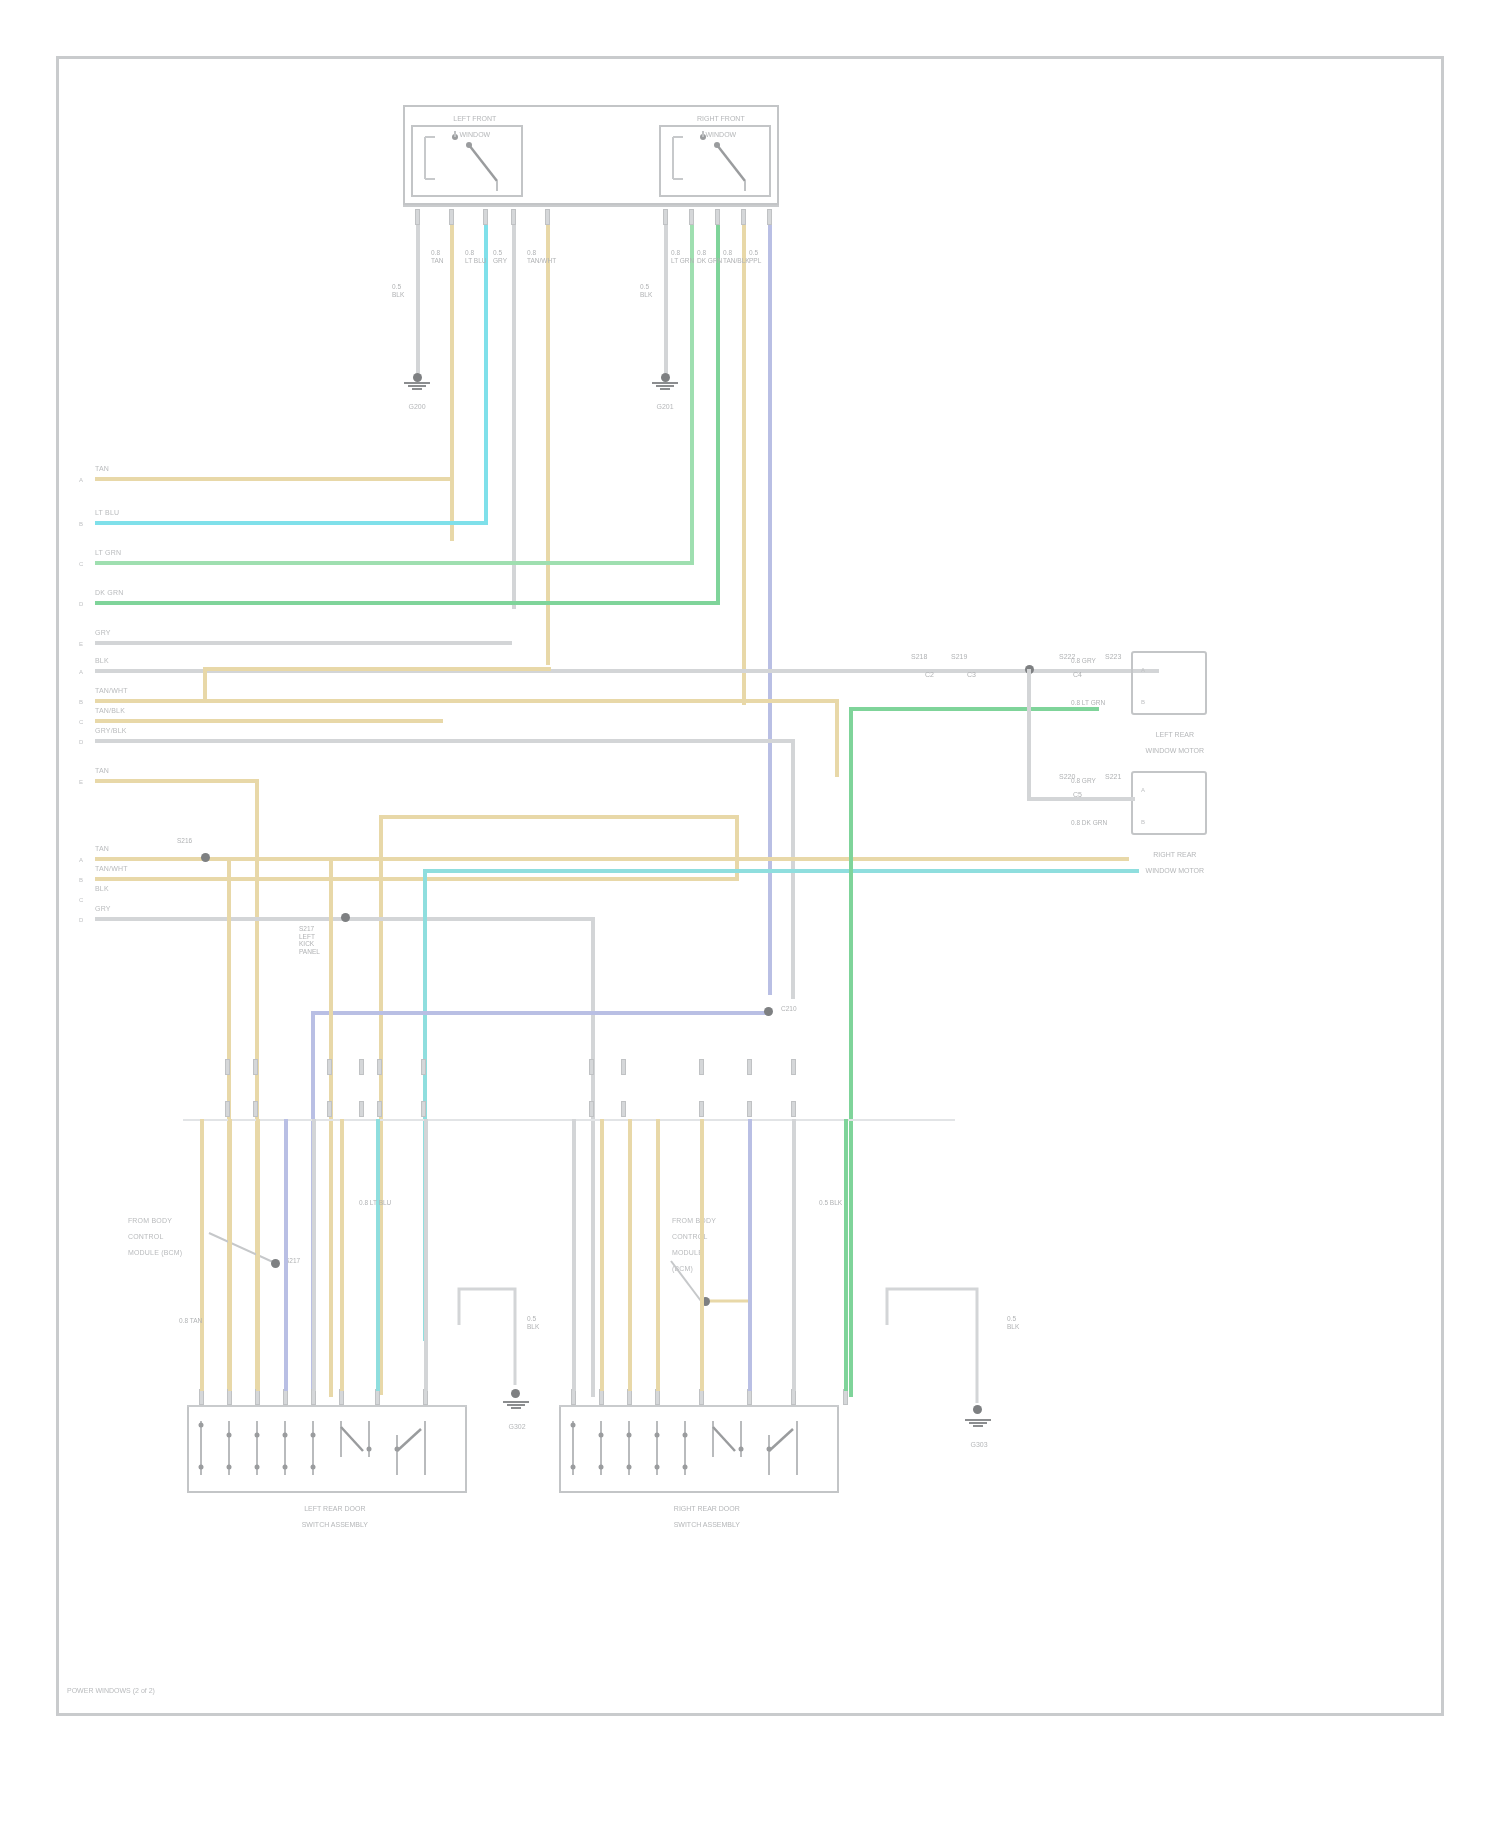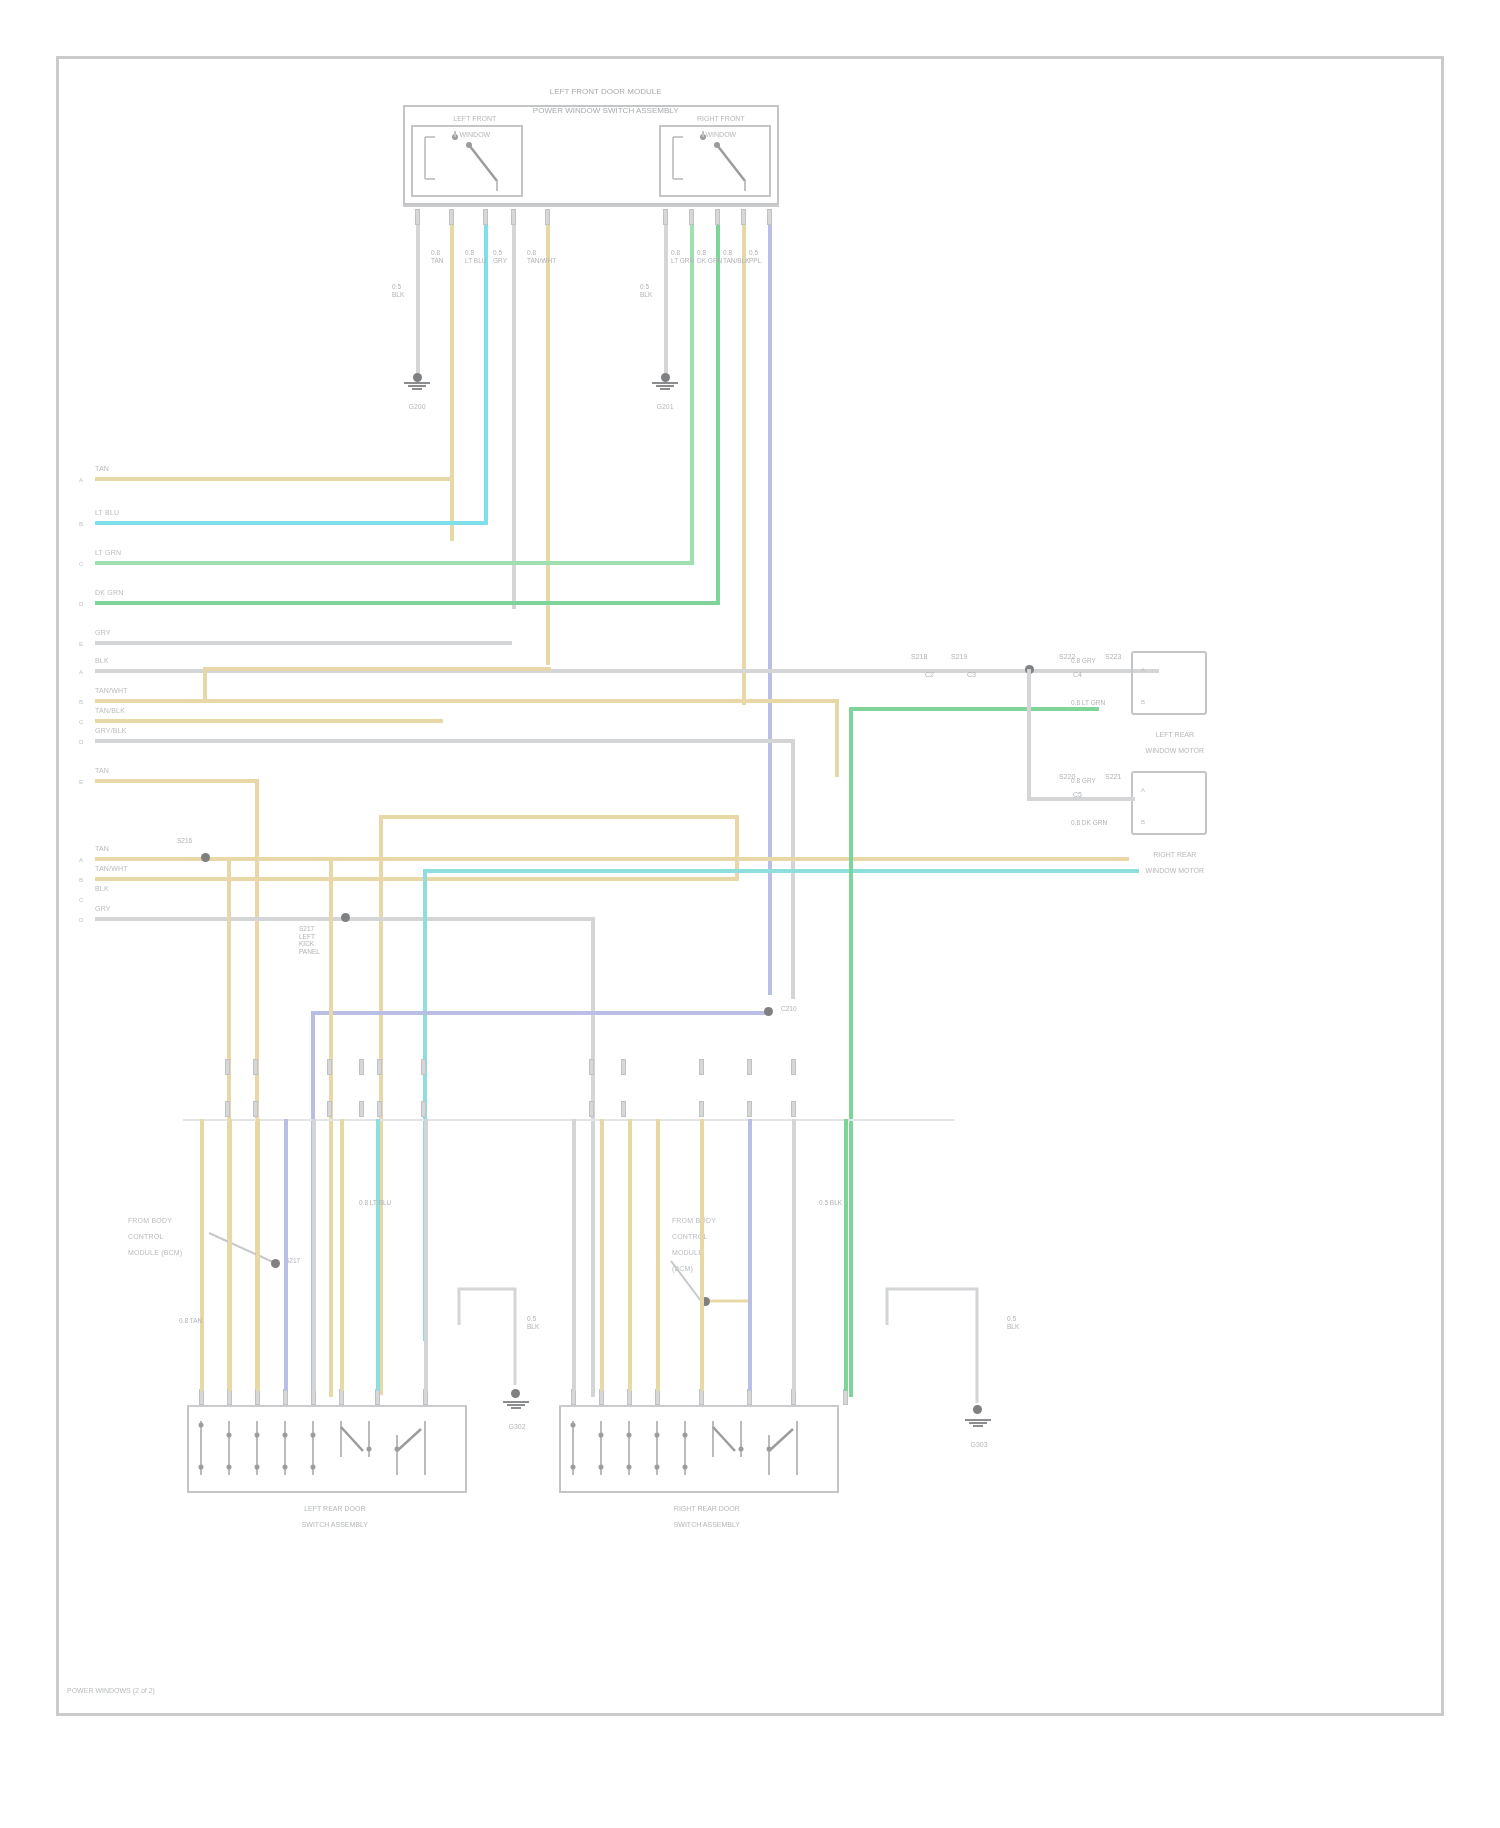--- a/index.html
+++ b/index.html
@@ -21,24 +21,20 @@
   svg{position:absolute;overflow:visible;}
   .ttl{position:absolute;color:#a8aaac;font-size:8px;line-height:9.5px;text-align:center;white-space:pre;}
   .foot{position:absolute;color:#b9bbbd;font-size:7px;white-space:pre;}
 </style>
 </head>
 <body>
 
 <div id="page">
   <div id="frame">
 
-    <div class="ttl" style="left:420px;top:18px;width:240px;">
-      <span>LEFT FRONT DOOR MODULE</span><br>
-      <span>POWER WINDOW SWITCH ASSEMBLY</span>
-    </div>
 
     <div class="bx" style="left:344px;top:46px;width:376px;height:100px;"></div>
 
     <div class="bx" style="left:352px;top:66px;width:112px;height:72px;"></div>
     <div class="lblc" style="left:360px;top:48px;width:100px;">
       <span>LEFT FRONT</span><br>
       <span>WINDOW</span>
     </div>
 
     <svg style="left:352px;top:66px;width:112px;height:72px;">

